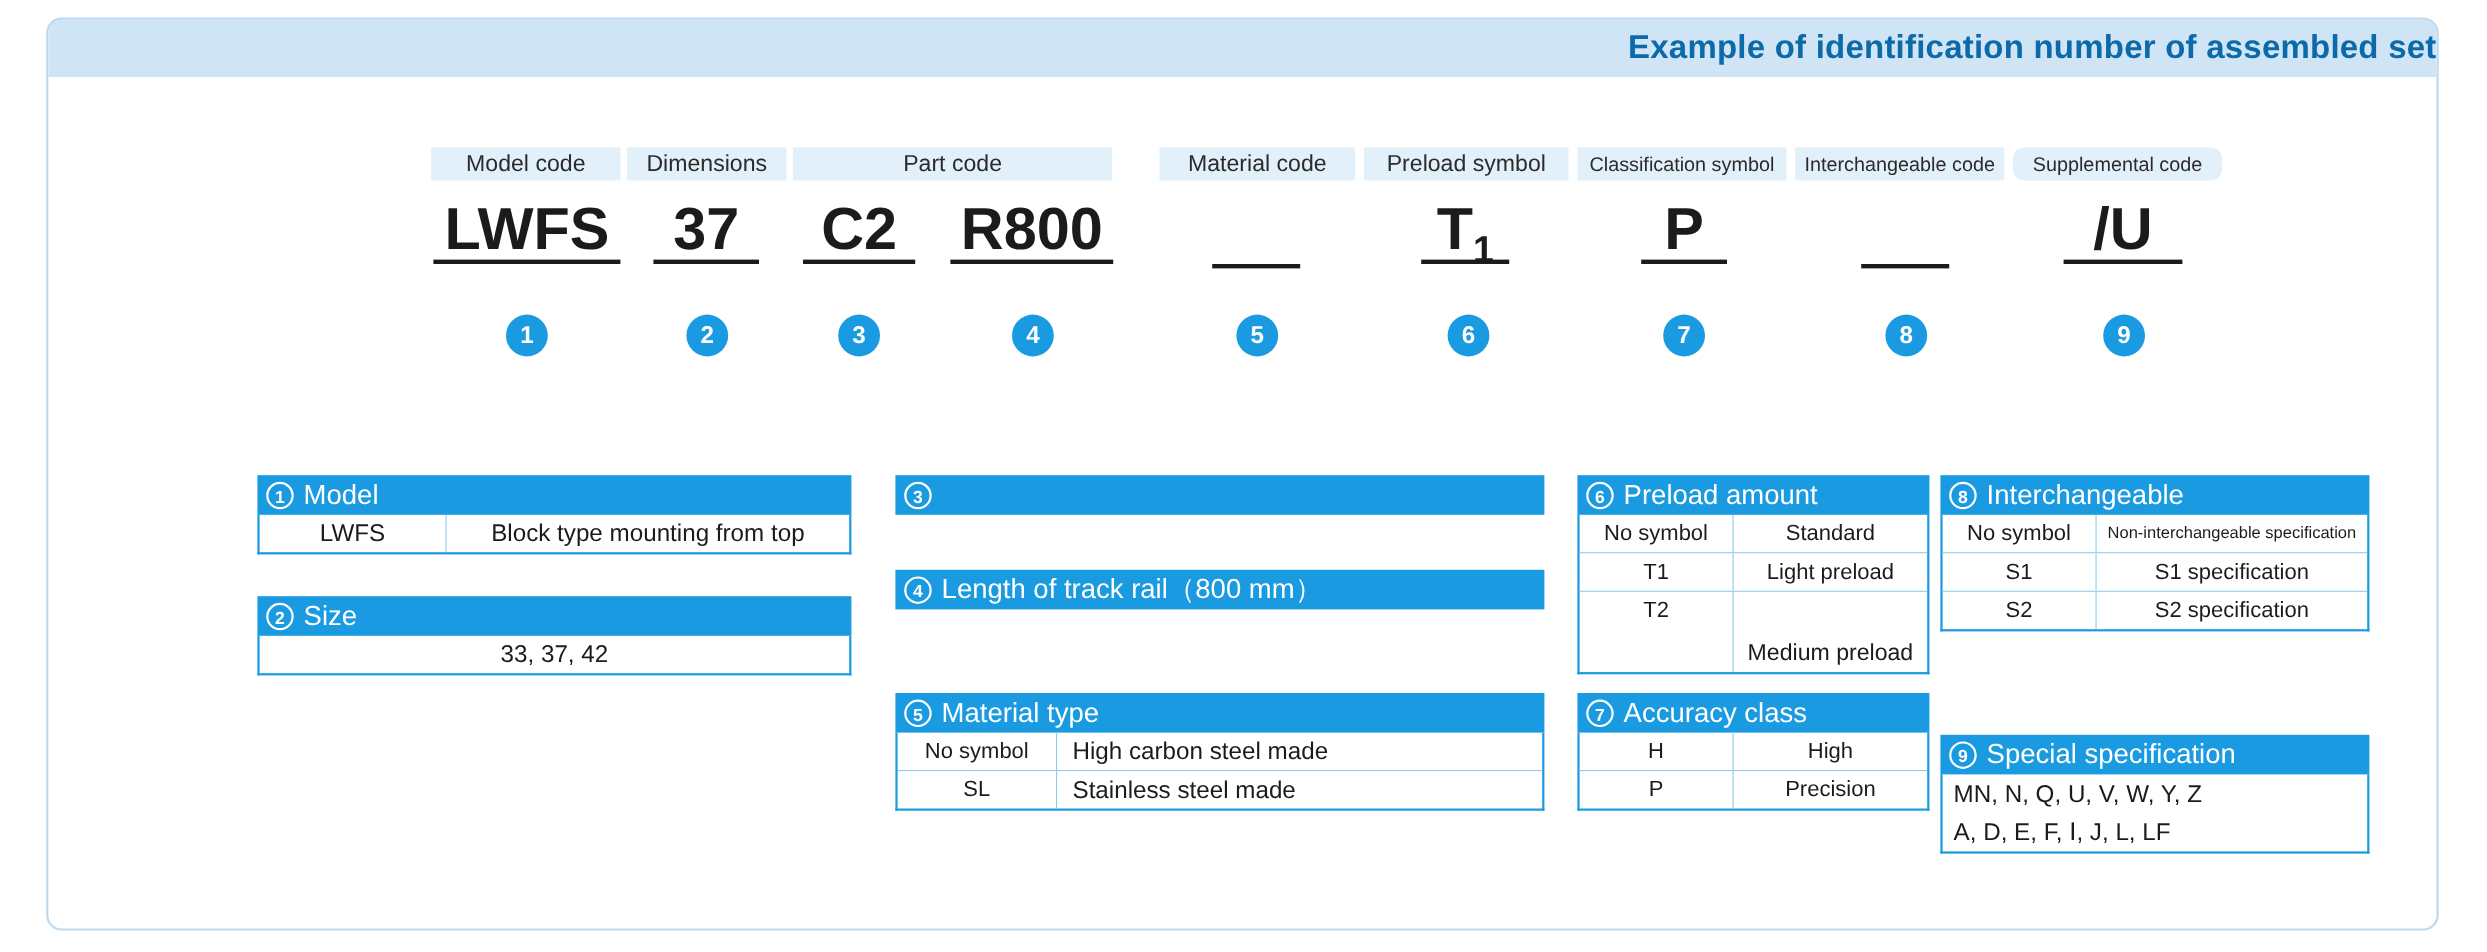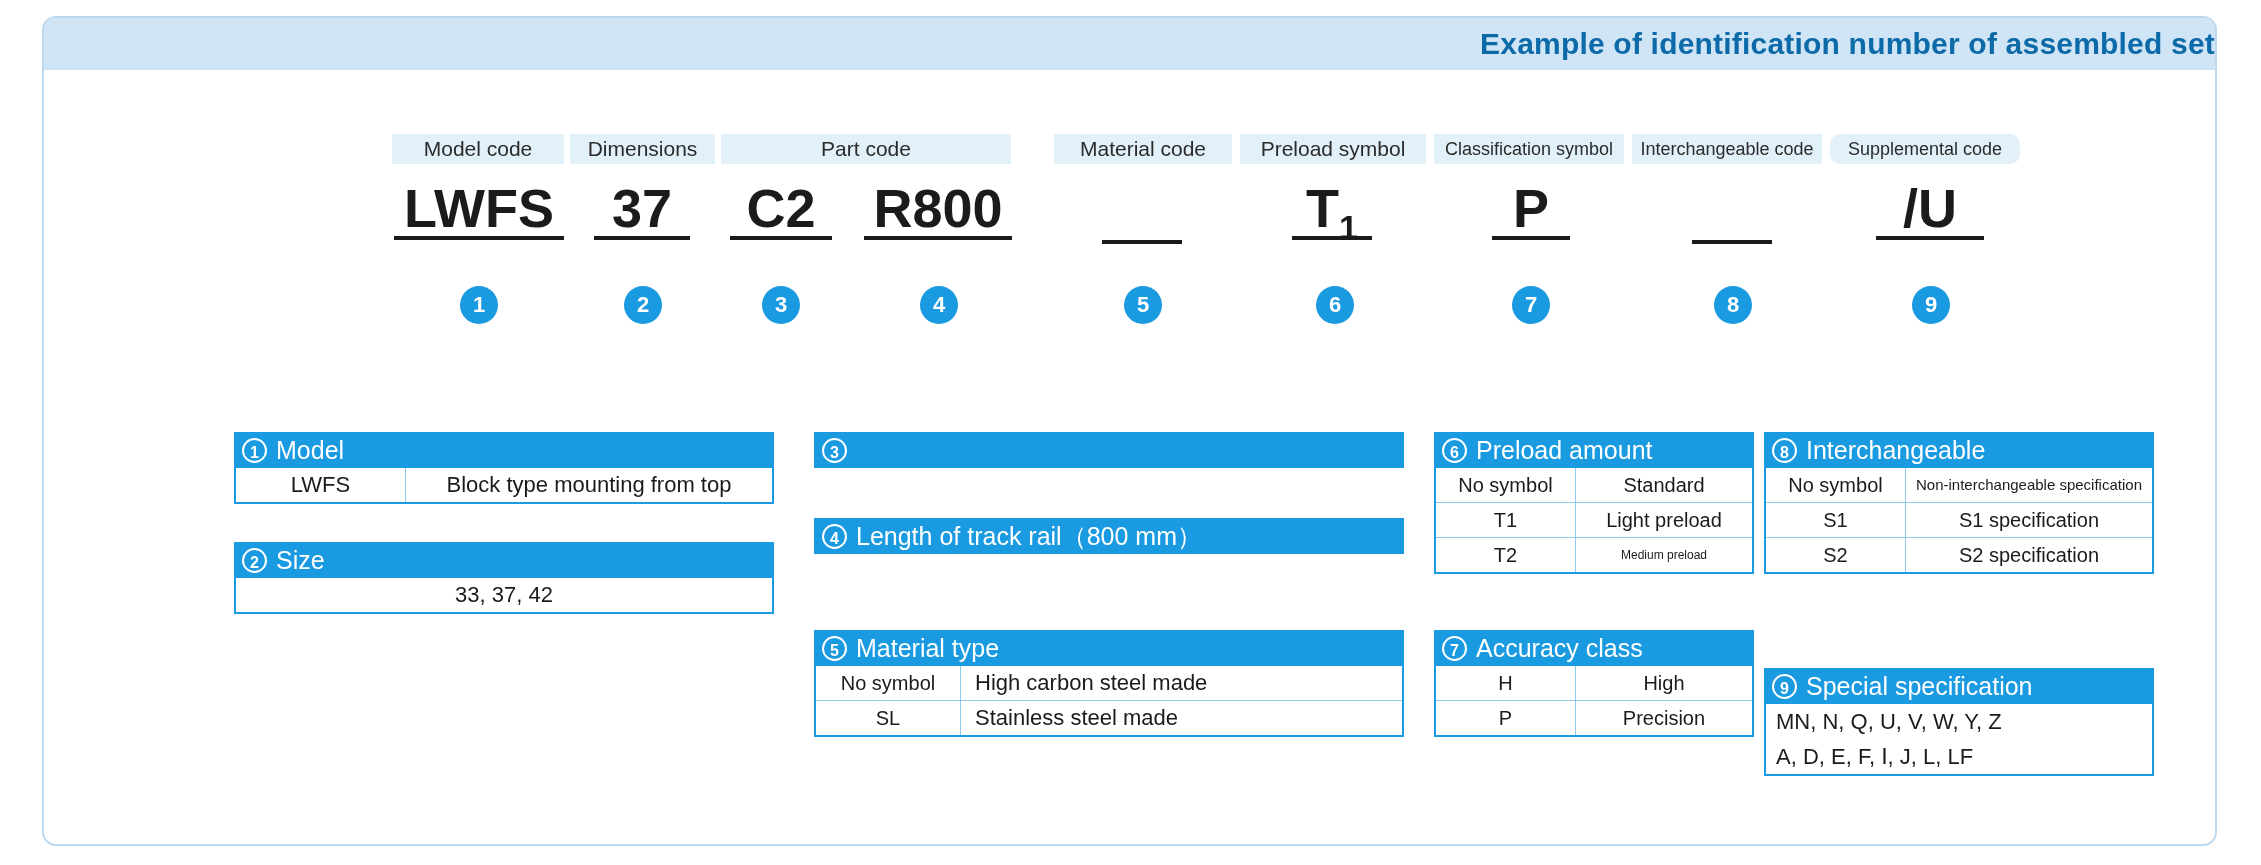--- a/index.html
+++ b/index.html
@@ -147,21 +147,21 @@
     color: #1b1b1b;
     padding: 3px 6px;
     box-sizing: border-box;
     text-align: center;
     line-height: 28px;
     white-space: nowrap;
     overflow: hidden;
   }
   .cell.left { text-align: left; padding-left: 14px; }
   .cell.divider { border-right: 1px solid #8ecbee; }
-  .cell.small { font-size: 12px; }
+  .cell.small { font-size: 21px; margin-top: 39px; }
   .cell.med { font-size: 20px; }
   .freecell {
     font-size: 22px;
     color: #1b1b1b;
     padding: 2px 10px;
     line-height: 31px;
     text-align: left;
     white-space: nowrap;
   }
 </style>

